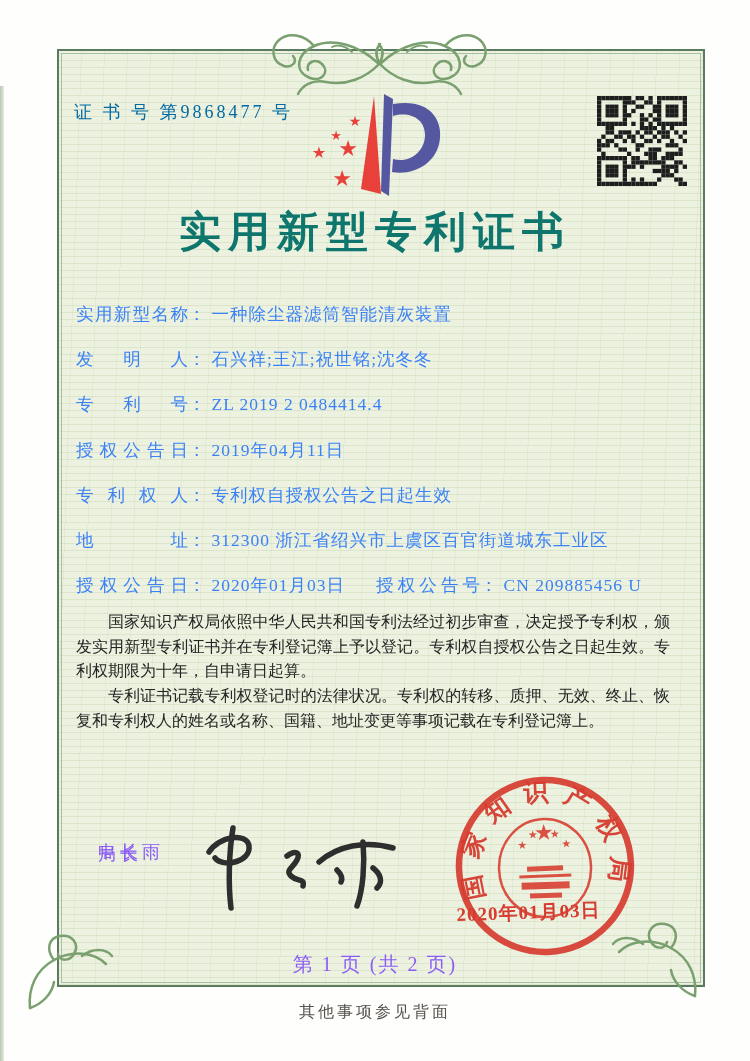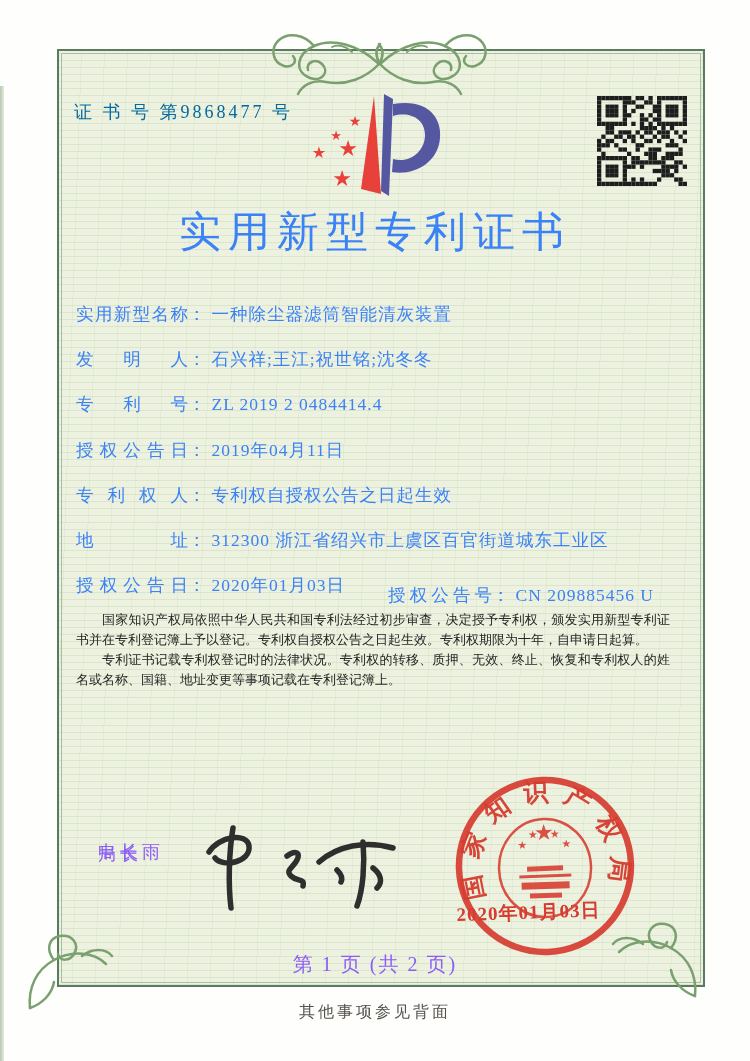--- a/index.html
+++ b/index.html
@@ -11,29 +11,29 @@
   
   .sheet{position:absolute;left:57px;top:49px;width:644px;height:934px;
          border:2px solid #5a7b60;
          background:
            repeating-linear-gradient(92deg, transparent 0 22px, rgba(140,175,120,.10) 22px 23px),
            repeating-linear-gradient(0deg, rgba(145,180,125,.20) 0 1px, transparent 1px 7px),
            #edf2e0;}
   .sheet-inner{position:absolute;inset:2px;border:1px solid #a8bfa4;}
   .abs{position:absolute;}
   .cert-number{left:74px;top:100px;font-size:18px;letter-spacing:3px;color:#0369a1;}
-  .title{left:0;width:750px;top:204px;text-align:center;font-size:42px;font-weight:normal;
-         letter-spacing:7px;color:#3b82f6;}
+  .title{left:0;width:750px;top:204px;text-align:center;font-size:42px;font-weight:bold;
+         letter-spacing:7px;color:#0f766e;}
   .field-line{left:76px;width:600px;font-size:17.5px;color:#3b82f6;white-space:nowrap;}
   .flabel{display:inline-block;width:112px;text-align:justify;text-align-last:justify;vertical-align:bottom;}
   .fcolon{display:inline-block;margin-right:6px;}
   .fvalue{letter-spacing:1px;}
-  .g2{position:absolute;left:300px;top:10px;margin-left:12px;}
+  .g2{position:absolute;left:300px;top:0;}
   .g2 .flabel{width:104px;}
-  .paras{left:76px;top:610px;width:594px;font-size:13px;line-height:1.54;color:#242424;}
+  .paras{left:76px;top:610px;width:594px;font-size:16px;line-height:1.54;color:#242424;}
   .paras p{margin:0;text-indent:2em;text-align:justify;}
   .director{font-family:"Liberation Sans","DejaVu Sans",sans-serif;font-size:18px;
             letter-spacing:4px;color:#8b5cf6;}
   .page-info{left:0;width:750px;top:951px;text-align:center;font-size:20px;letter-spacing:2px;color:#8b5cf6;}
   .back-note{left:0;width:750px;top:1002px;text-align:center;font-size:16px;letter-spacing:3px;color:#55514c;}
   .orn{pointer-events:none;}
   .orn-br{transform:scaleX(-1);}
   .seal-wrap{left:445px;top:772px;width:200px;height:190px;transform:rotate(-2deg);}
   .sig-wrap{left:195px;top:812px;width:215px;height:108px;}
   .qr-wrap{left:597px;top:96px;width:90px;height:90px;}

